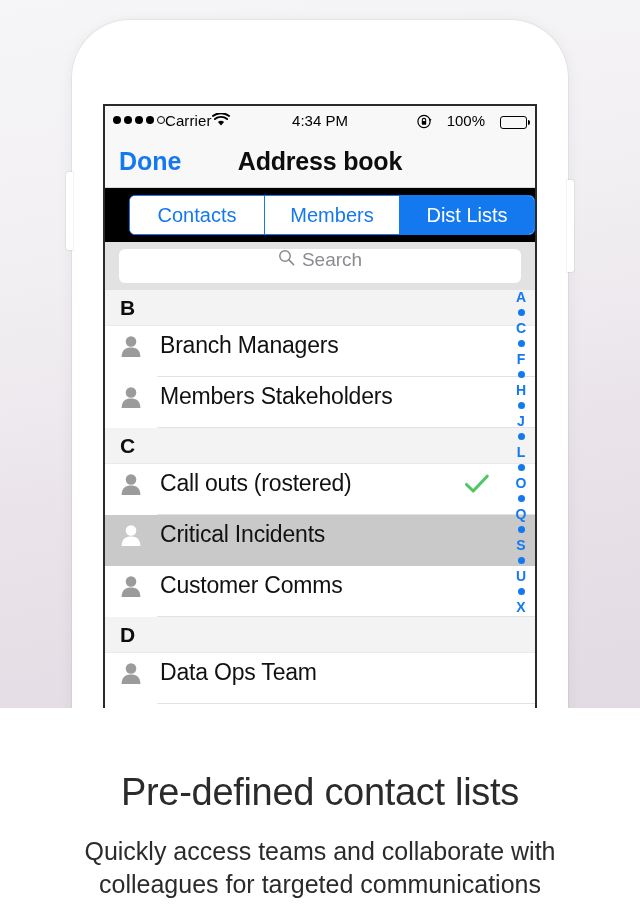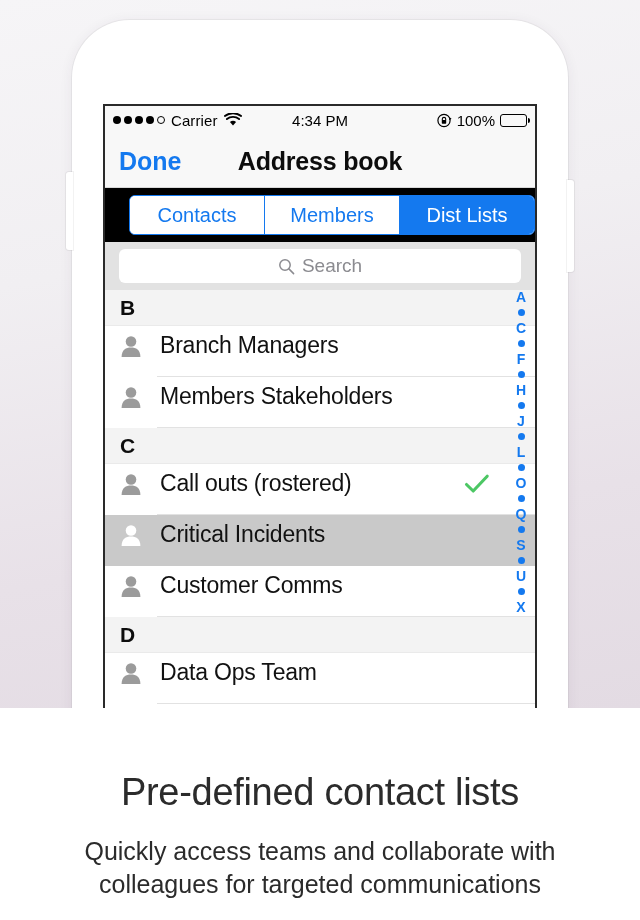--- a/index.html
+++ b/index.html
@@ -89,21 +89,21 @@
     position: relative;
     height: 28px;
     background: #f8f8f8;
     display: flex;
     align-items: center;
     padding: 0 8px;
     box-sizing: border-box;
     font-size: 15px;
     color: #000;
   }
-  #sb-left { display: flex; align-items: center; gap: 6px; flex: 1; }
+  #sb-left { display: flex; align-items: center; flex: 1; }
   .sig-dots { display: flex; align-items: center; gap: 3px; }
   .sig-dot {
     width: 8px; height: 8px;
     border-radius: 50%;
     background: #000;
   }
   .sig-dot.empty {
     background: transparent;
     border: 1.4px solid #000;
     box-sizing: border-box;
@@ -112,21 +112,21 @@
   #wifi-icon { display: block; }
   #sb-center {
     position: absolute;
     left: 0; right: 0;
     text-align: center;
     font-size: 15px;
     font-weight: 500;
     pointer-events: none;
   }
   #sb-right {
-    display: flex; align-items: center; gap: 5px;
+    display: flex; align-items: flex-end; gap: 15px;
     flex: 1; justify-content: flex-end;
     position: relative; z-index: 2;
   }
   #battery-pct { font-size: 15px; }
   .batt {
     position: relative;
     width: 27px; height: 13px;
     border: 1.4px solid #000;
     border-radius: 3px;
     box-sizing: border-box;
@@ -215,21 +215,21 @@
     display: flex;
     align-items: center;
     justify-content: center;
   }
   #search-field {
     width: 402px;
     height: 34px;
     background: #ffffff;
     border-radius: 6px;
     display: flex;
-    align-items: center;
+    align-items: flex-start;
     justify-content: center;
     gap: 7px;
     cursor: text;
   }
   #search-placeholder {
     font-size: 19px;
     color: #8b8b90;
   }
 
   

